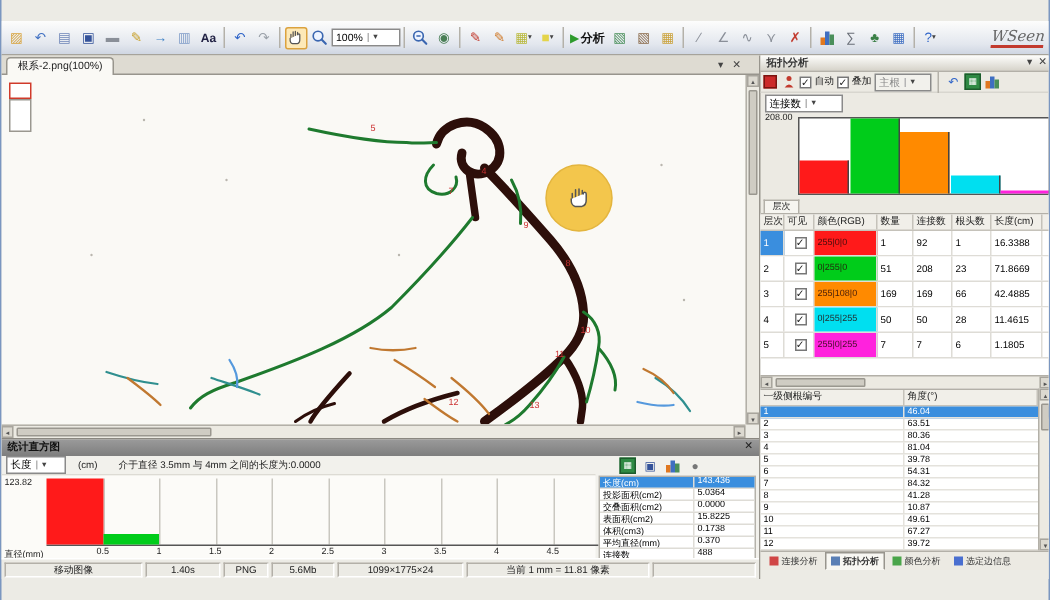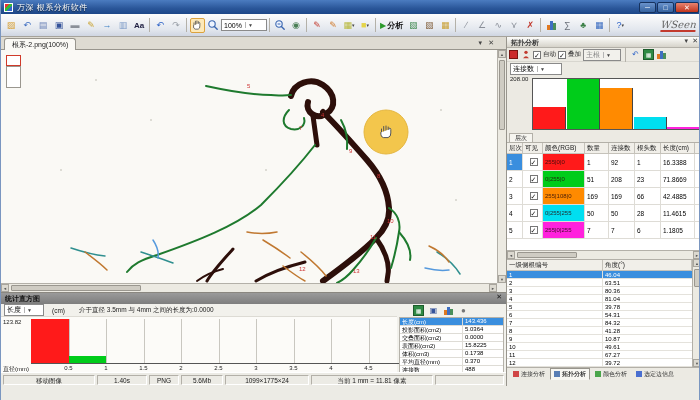--- a/index.html
+++ b/index.html
@@ -127,29 +127,20 @@
     font-size:8px;line-height:1;flex:none;}
   .excel{background:#2f8a44;color:#fff;font-size:6px;border:1px solid #1d5c2c;}
   .barsicon{position:relative;width:11px;height:11px;}
   .barsicon i{position:absolute;bottom:1px;width:3px;background:#e07820;}
 </style>
 </head>
 <body>
 
 <div id="app">
 
-  <div id="titlebar">
-    <div id="appicon"></div>
-    <div id="apptitle">万深 根系分析软件</div>
-    <div id="winbtns">
-      <div class="wbtn">─</div>
-      <div class="wbtn">□</div>
-      <div class="wbtn close">✕</div>
-    </div>
-  </div>
 
   <div id="toolbar">
     <span id="t-icons" style="display:flex;align-items:center;">
         <span class="tbi">
           <span class="g" style="color: rgb(216, 163, 60);">▨</span>
         </span>
         <span class="tbi">
           <span class="g" style="color: rgb(63, 111, 194);">↶</span>
         </span>
         <span class="tbi">

